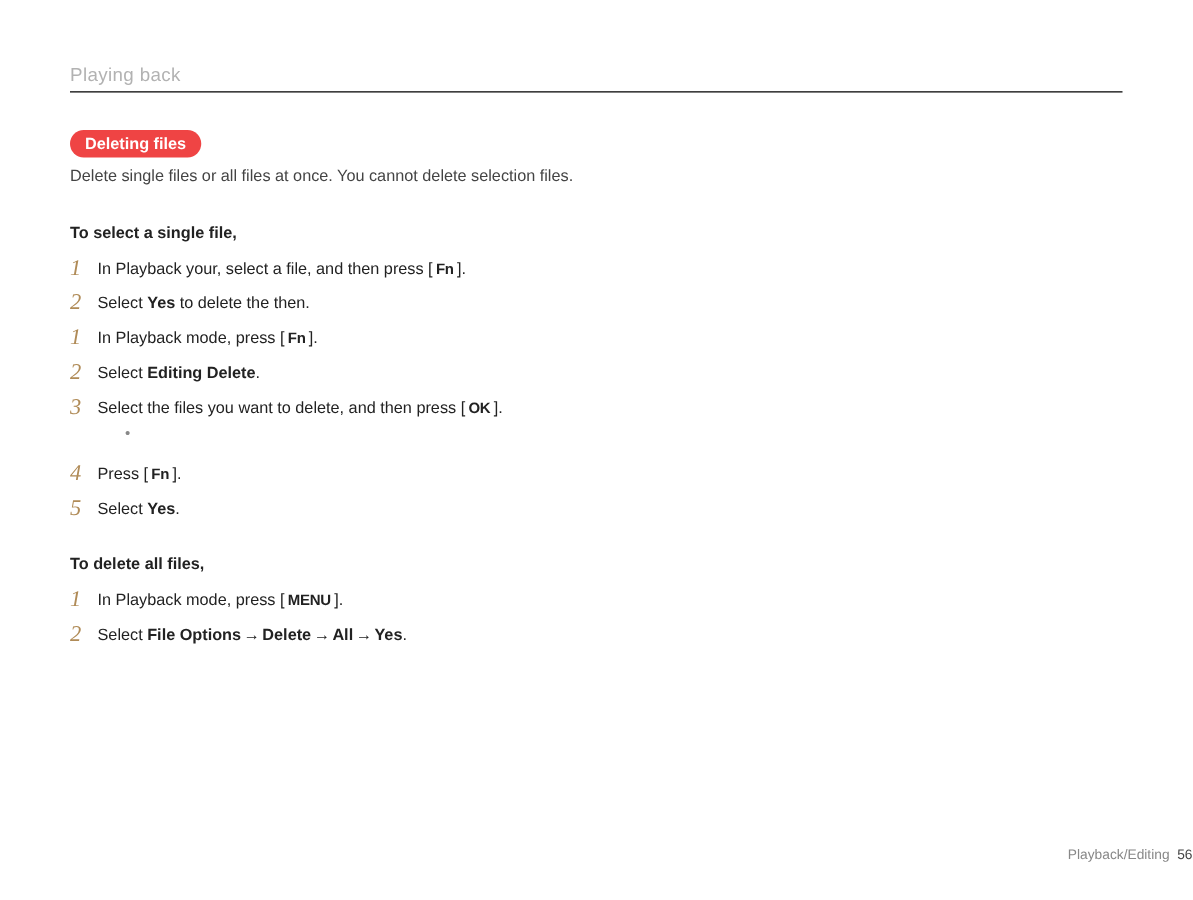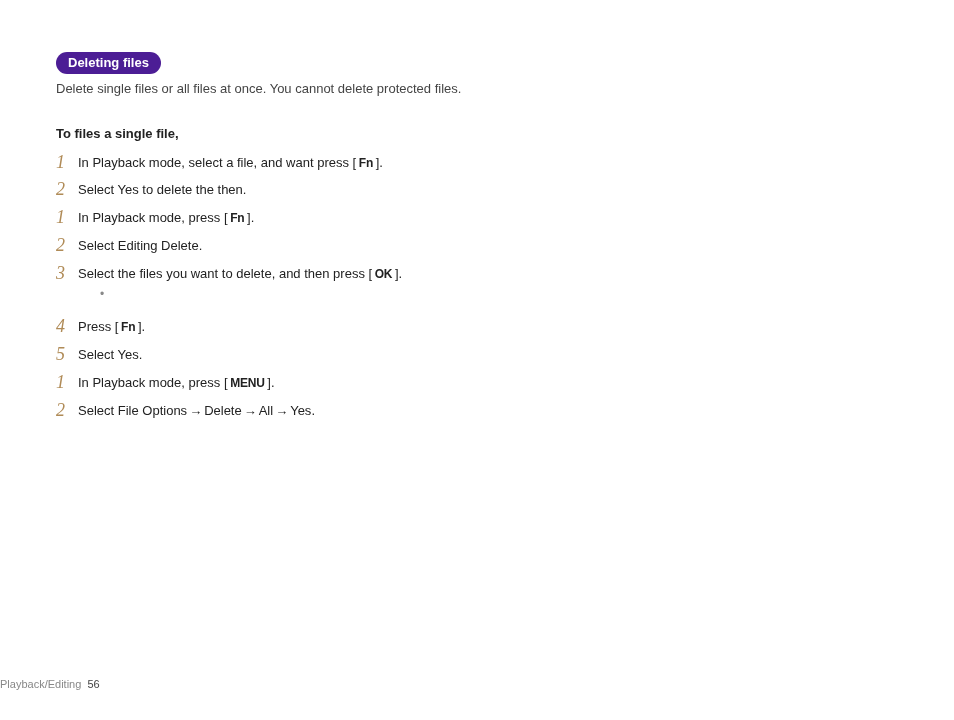--- a/index.html
+++ b/index.html
@@ -14,21 +14,21 @@
     font-size: 15px;
     color: #b2b2b2;
     font-weight: 300;
     letter-spacing: 0.3px;
     padding-bottom: 4px;
     border-bottom: 1px solid #000;
     margin-bottom: 30px;
   }
   .pill {
     display: inline-block;
-    background: #4c1d95;
+    background: #ef4444;
     color: #fff;
     font-size: 13px;
     font-weight: 600;
     padding: 3px 12px 4px 12px;
     border-radius: 11px;
     margin-bottom: 6px;
   }
   .intro {
     font-size: 13px;
     color: #444;
@@ -56,63 +56,64 @@
     font-family: Georgia, "Times New Roman", serif;
     font-style: italic;
     font-size: 18px;
     color: #b08b57;
     width: 22px;
     flex-shrink: 0;
     line-height: 1.1;
     font-weight: 400;
   }
   .step-body { flex: 1; }
-  .step-body b { font-weight: 400; }
+  .step-body b { font-weight: 700; }
   .keycap {
     font-weight: 700;
     font-size: 12px;
     letter-spacing: -0.2px;
   }
   .sub-bullet {
     margin-left: 22px;
     font-size: 12px;
     color: #888;
     display: flex;
     gap: 6px;
     margin-top: 2px;
     margin-bottom: 6px;
   }
   .sub-bullet .dot { flex-shrink: 0; }
   .footer {
     position: absolute;
     left: 0; right: 0;
     bottom: 30px;
-    text-align: left;
+    text-align: right;
     font-size: 11px;
     color: #888;
   }
   .footer .pnum { color: #444; }
   .arrow { padding: 0 2px; }
 </style>
 </head>
 <body>
 
 <div class="page">
 
+  <div class="chapter-header">Playing back</div>
 
   <div class="pill">Deleting files</div>
-  <div class="intro">Delete single files or all files at once. You cannot delete protected files.</div>
+  <div class="intro">Delete single files or all files at once. You cannot delete selection files.</div>
 
   
-  <div class="subhead">To files a single file,</div>
+  <div class="subhead">To select a single file,</div>
   <ol class="steps">
     <li class="step">
       <span class="step-num">1</span>
       <span class="step-body">
-        <span>In Playback mode, select a file, and want press [ </span><span class="keycap">Fn</span><span> ].</span>
+        <span>In Playback your, select a file, and then press [ </span><span class="keycap">Fn</span><span> ].</span>
       </span>
     </li>
     <li class="step">
       <span class="step-num">2</span>
       <span class="step-body">
         <span>Select </span><b>Yes</b><span> to delete the then.</span>
       </span>
     </li>
   </ol>
 
@@ -147,20 +148,21 @@
     </li>
     <li class="step">
       <span class="step-num">5</span>
       <span class="step-body">
         <span>Select </span><b>Yes</b><span>.</span>
       </span>
     </li>
   </ol>
 
   
+  <div class="subhead">To delete all files,</div>
   <ol class="steps">
     <li class="step">
       <span class="step-num">1</span>
       <span class="step-body">
         <span>In Playback mode, press [ </span><span class="keycap">MENU</span><span> ].</span>
       </span>
     </li>
     <li class="step">
       <span class="step-num">2</span>
       <span class="step-body">

